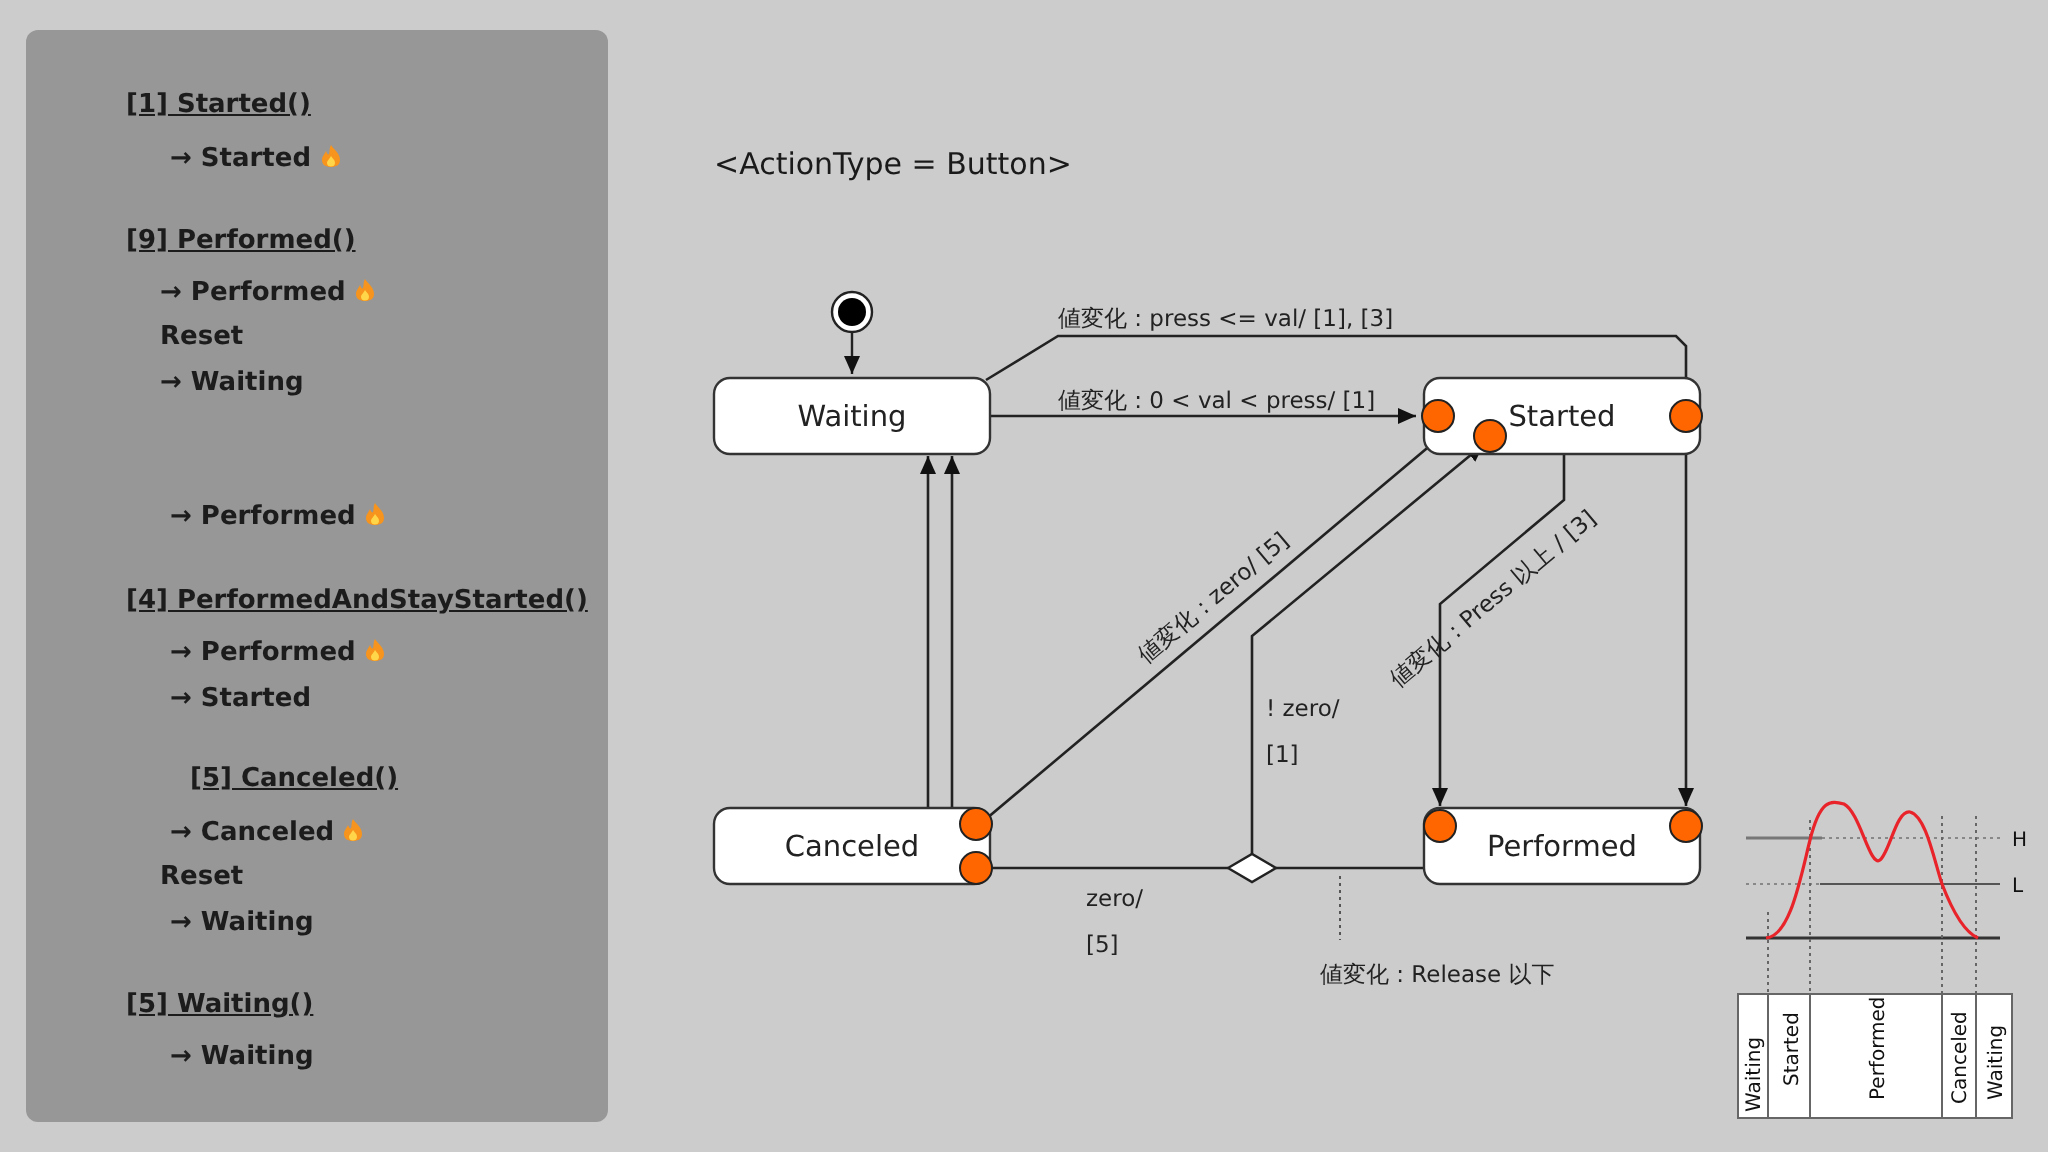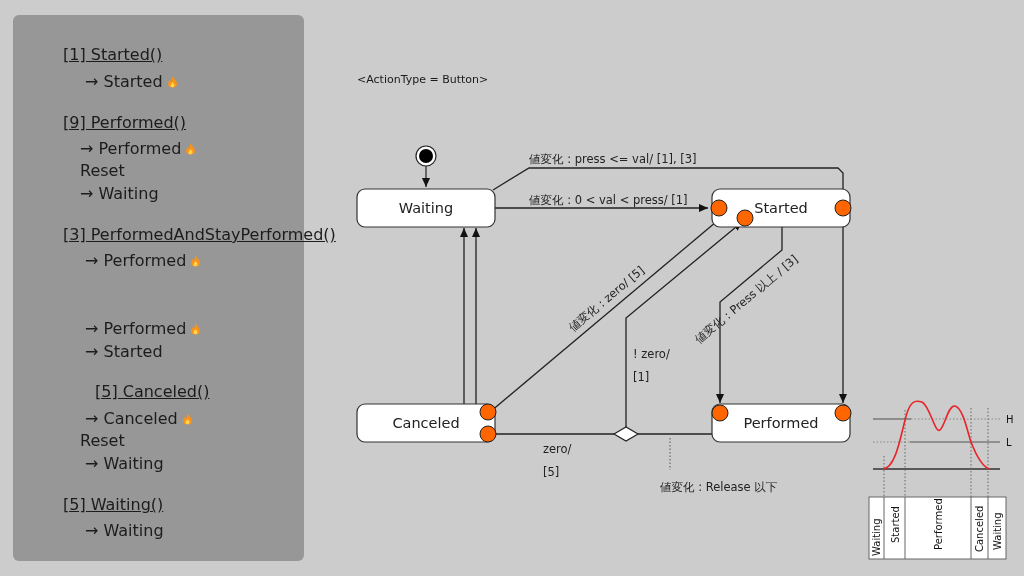--- a/index.html
+++ b/index.html
@@ -1,22 +1,22 @@
 <!DOCTYPE html>
 <html><head>
 <meta charset="utf-8">
 <style>
   html, body { margin:0; padding:0; }
   body { width:1024px; height:576px; background:#cccccc; position:relative; overflow:hidden;
          font-family:"DejaVu Sans", "Liberation Sans", sans-serif; color:#222; }
   .panel { position:absolute; left:13px; top:15px; width:291px; height:546px; background:#979797; border-radius:6px; }
-  .panel .item { position:absolute; font-size:16px; color:#1c1c1c; white-space:nowrap; }
+  .panel .item { position:absolute; font-size:13px; color:#1c1c1c; white-space:nowrap;font-weight:bold; }
   .panel .head { text-decoration:underline; }
   .fire { display:inline-block; width:11px; height:12px; margin-left:4px; vertical-align:-1px; }
-  .title { position:absolute; left:357px; top:73px; font-size:11px; color:#1a1a1a; }
+  .title { position:absolute; left:357px; top:73px; font-size:15px; color:#1a1a1a; }
   svg { position:absolute; left:0; top:0; }
   .lbl { font-size:11.5px; fill:#222; font-family:"DejaVu Sans", sans-serif; }
   .st { font-size:14.5px; fill:#222; font-family:"DejaVu Sans", sans-serif; }
   .sm { font-size:10px; fill:#111; font-family:"DejaVu Sans", sans-serif; }
 </style>
 </head>
 <body>
 
 <div class="panel" id="panel">
     <div class="item head" style="left: 50px; top: 30px;">[1] Started()</div>
@@ -24,25 +24,25 @@
           <path d="M5.5,0.5 C7,3 10,4.5 10,8 C10,10.5 8,11.5 5.5,11.5 C3,11.5 1,10.5 1,8 C1,6 2.5,5 3,3.5 C3.5,5 4.2,5.5 4.5,5 C5,4 4.5,2 5.5,0.5 Z" fill="#f7941d"></path>
           <path d="M5.5,6 C6.5,7.5 7.5,8 7.5,9.5 C7.5,10.7 6.6,11.3 5.5,11.3 C4.4,11.3 3.5,10.7 3.5,9.5 C3.5,8.5 4.6,7.8 5.5,6 Z" fill="#ffd54a"></path>
         </svg></span></div>
     <div class="item head" style="left: 50px; top: 98px;">[9] Performed()</div>
     <div class="item" style="left: 67px; top: 124px;"><span>→ Performed</span><span class="fire"><svg viewBox="0 0 11 12" width="11" height="12" style="position:static">
           <path d="M5.5,0.5 C7,3 10,4.5 10,8 C10,10.5 8,11.5 5.5,11.5 C3,11.5 1,10.5 1,8 C1,6 2.5,5 3,3.5 C3.5,5 4.2,5.5 4.5,5 C5,4 4.5,2 5.5,0.5 Z" fill="#f7941d"></path>
           <path d="M5.5,6 C6.5,7.5 7.5,8 7.5,9.5 C7.5,10.7 6.6,11.3 5.5,11.3 C4.4,11.3 3.5,10.7 3.5,9.5 C3.5,8.5 4.6,7.8 5.5,6 Z" fill="#ffd54a"></path>
         </svg></span></div>
     <div class="item" style="left: 67px; top: 146px;"><span>Reset</span></div>
     <div class="item" style="left: 67px; top: 169px;"><span>→ Waiting</span></div>
-    <div class="item head" style="left: 50px; top: 210px;">[3] PerformedAndStayPerformed()</div>
     <div class="item" style="left: 72px; top: 236px;"><span>→ Performed</span><span class="fire"><svg viewBox="0 0 11 12" width="11" height="12" style="position:static">
           <path d="M5.5,0.5 C7,3 10,4.5 10,8 C10,10.5 8,11.5 5.5,11.5 C3,11.5 1,10.5 1,8 C1,6 2.5,5 3,3.5 C3.5,5 4.2,5.5 4.5,5 C5,4 4.5,2 5.5,0.5 Z" fill="#f7941d"></path>
           <path d="M5.5,6 C6.5,7.5 7.5,8 7.5,9.5 C7.5,10.7 6.6,11.3 5.5,11.3 C4.4,11.3 3.5,10.7 3.5,9.5 C3.5,8.5 4.6,7.8 5.5,6 Z" fill="#ffd54a"></path>
         </svg></span></div>
+    <div class="item head" style="left: 50px; top: 278px;">[4] PerformedAndStayStarted()</div>
     <div class="item" style="left: 72px; top: 304px;"><span>→ Performed</span><span class="fire"><svg viewBox="0 0 11 12" width="11" height="12" style="position:static">
           <path d="M5.5,0.5 C7,3 10,4.5 10,8 C10,10.5 8,11.5 5.5,11.5 C3,11.5 1,10.5 1,8 C1,6 2.5,5 3,3.5 C3.5,5 4.2,5.5 4.5,5 C5,4 4.5,2 5.5,0.5 Z" fill="#f7941d"></path>
           <path d="M5.5,6 C6.5,7.5 7.5,8 7.5,9.5 C7.5,10.7 6.6,11.3 5.5,11.3 C4.4,11.3 3.5,10.7 3.5,9.5 C3.5,8.5 4.6,7.8 5.5,6 Z" fill="#ffd54a"></path>
         </svg></span></div>
     <div class="item" style="left: 72px; top: 327px;"><span>→ Started</span></div>
     <div class="item head" style="left: 50px; top: 367px; margin-left: 32px;">[5] Canceled()</div>
     <div class="item" style="left: 72px; top: 394px;"><span>→ Canceled</span><span class="fire"><svg viewBox="0 0 11 12" width="11" height="12" style="position:static">
           <path d="M5.5,0.5 C7,3 10,4.5 10,8 C10,10.5 8,11.5 5.5,11.5 C3,11.5 1,10.5 1,8 C1,6 2.5,5 3,3.5 C3.5,5 4.2,5.5 4.5,5 C5,4 4.5,2 5.5,0.5 Z" fill="#f7941d"></path>
           <path d="M5.5,6 C6.5,7.5 7.5,8 7.5,9.5 C7.5,10.7 6.6,11.3 5.5,11.3 C4.4,11.3 3.5,10.7 3.5,9.5 C3.5,8.5 4.6,7.8 5.5,6 Z" fill="#ffd54a"></path>
         </svg></span></div>

